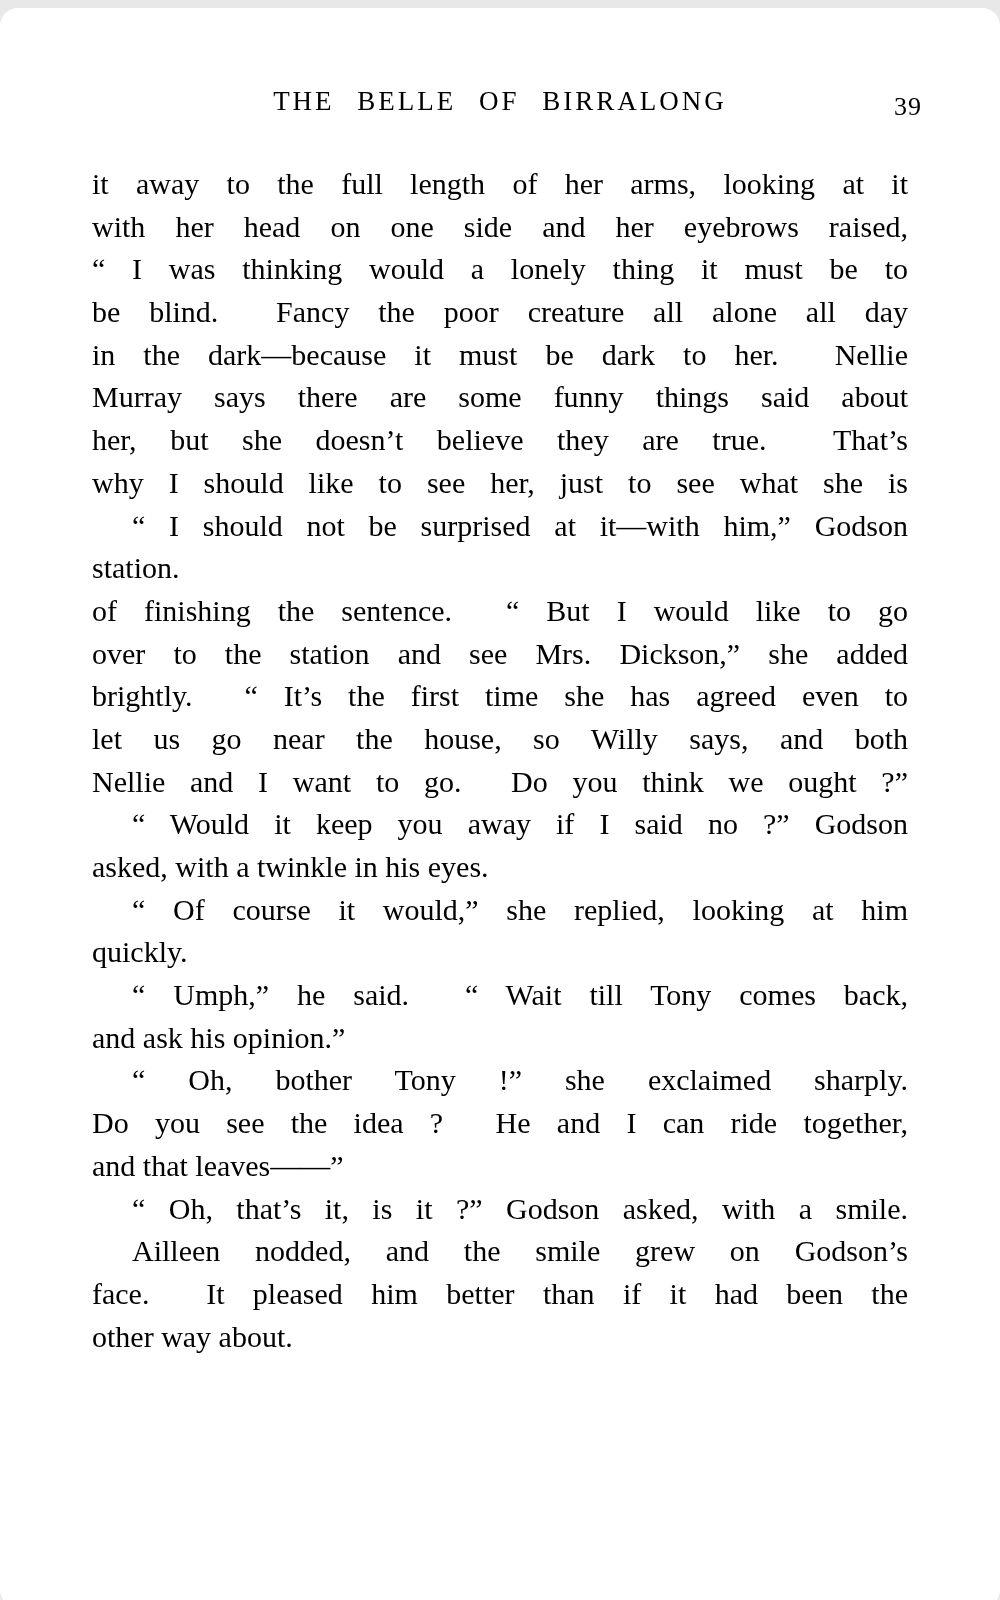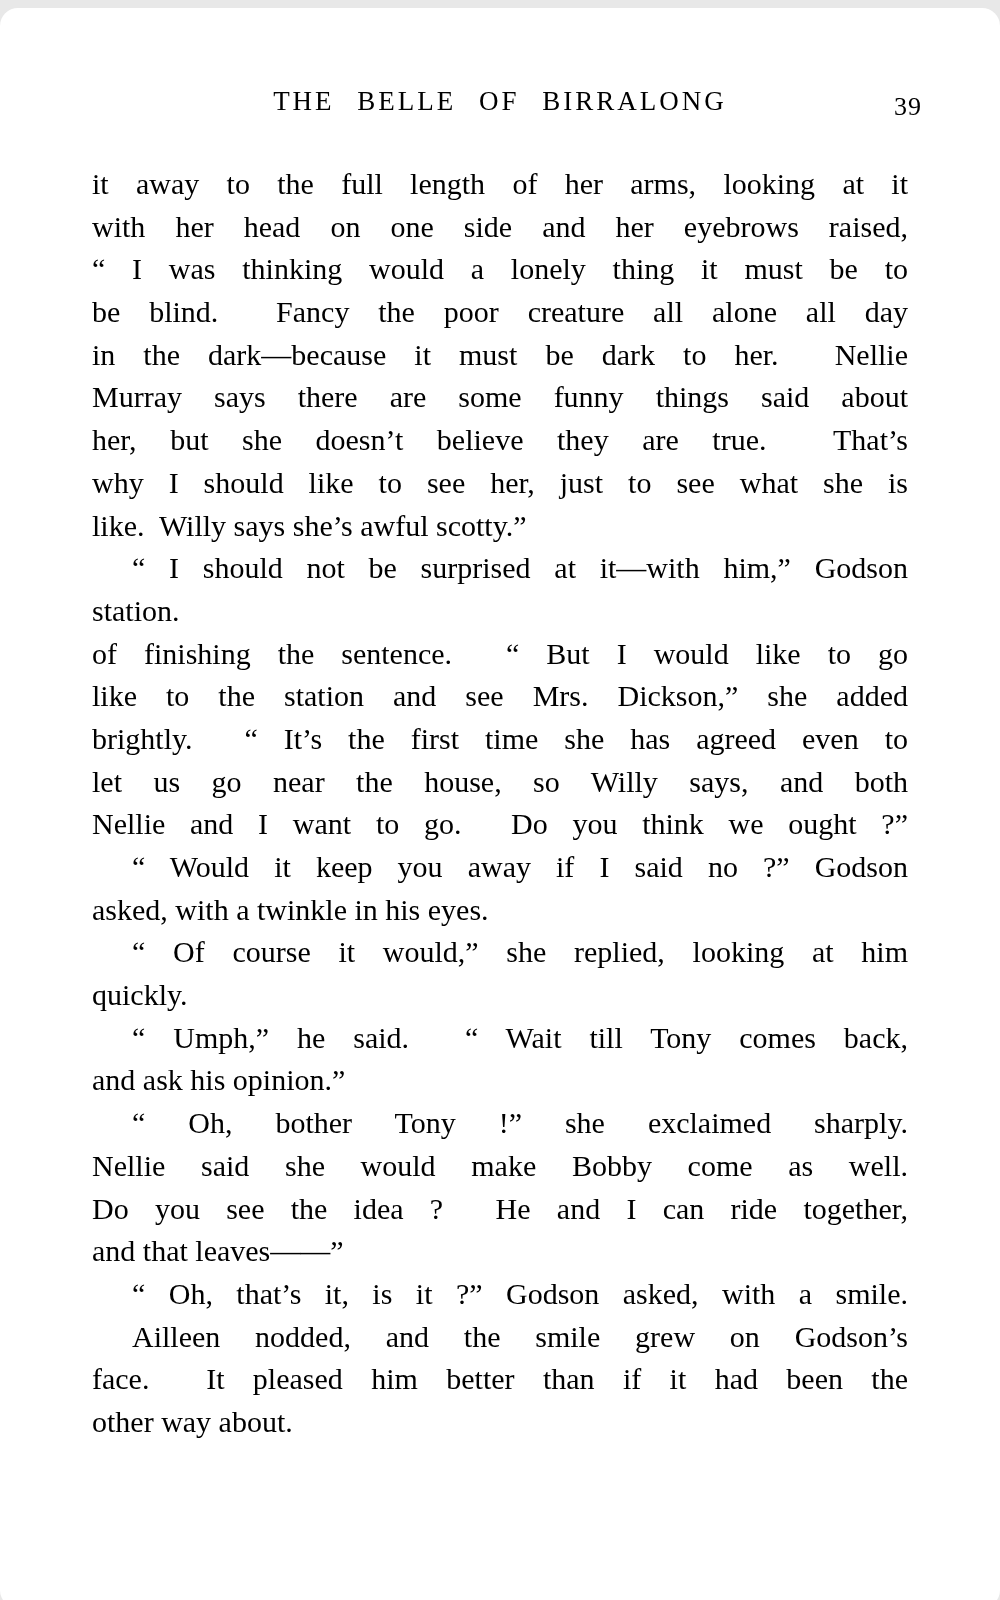--- a/index.html
+++ b/index.html
@@ -67,36 +67,34 @@
 
   <div class="body-text">
     <div class="line j">it away to the full length of her arms, looking at it</div>
     <div class="line j">with her head on one side and her eyebrows raised,</div>
     <div class="line j">“ I was thinking would a lonely thing it must be to</div>
     <div class="line j">be blind.&nbsp; Fancy the poor creature all alone all day</div>
     <div class="line j">in the dark—because it must be dark to her.&nbsp; Nellie</div>
     <div class="line j">Murray says there are some funny things said about</div>
     <div class="line j">her, but she doesn’t believe they are true.&nbsp; That’s</div>
     <div class="line j">why I should like to see her, just to see what she is</div>
-    <div class="line">like.&nbsp; Willy says she’s awful scotty.”</div>
     <div class="line j ind">“ I should not be surprised at it—with him,” Godson</div>
     <div class="line">station.</div>
     <div class="line j">of finishing the sentence.&nbsp; “ But I would like to go</div>
-    <div class="line j">like to the station and see Mrs. Dickson,” she added</div>
+    <div class="line j">over to the station and see Mrs. Dickson,” she added</div>
     <div class="line j">brightly.&nbsp; “ It’s the first time she has agreed even to</div>
     <div class="line j">let us go near the house, so Willy says, and both</div>
     <div class="line j">Nellie and I want to go.&nbsp; Do you think we ought ?”</div>
     <div class="line j ind">“ Would it keep you away if I said no ?” Godson</div>
     <div class="line">asked, with a twinkle in his eyes.</div>
     <div class="line j ind">“ Of course it would,” she replied, looking at him</div>
     <div class="line">quickly.</div>
     <div class="line j ind">“ Umph,” he said.&nbsp; “ Wait till Tony comes back,</div>
     <div class="line">and ask his opinion.”</div>
     <div class="line j ind">“ Oh, bother Tony !” she exclaimed sharply.</div>
-    <div class="line j">Nellie said she would make Bobby come as well.</div>
     <div class="line j">Do you see the idea ?&nbsp; He and I can ride together,</div>
     <div class="line">and that leaves——”</div>
     <div class="line j ind">“ Oh, that’s it, is it ?” Godson asked, with a smile.</div>
     <div class="line j ind">Ailleen nodded, and the smile grew on Godson’s</div>
     <div class="line j">face.&nbsp; It pleased him better than if it had been the</div>
     <div class="line">other way about.</div>
   </div>
 
 </div>
 

